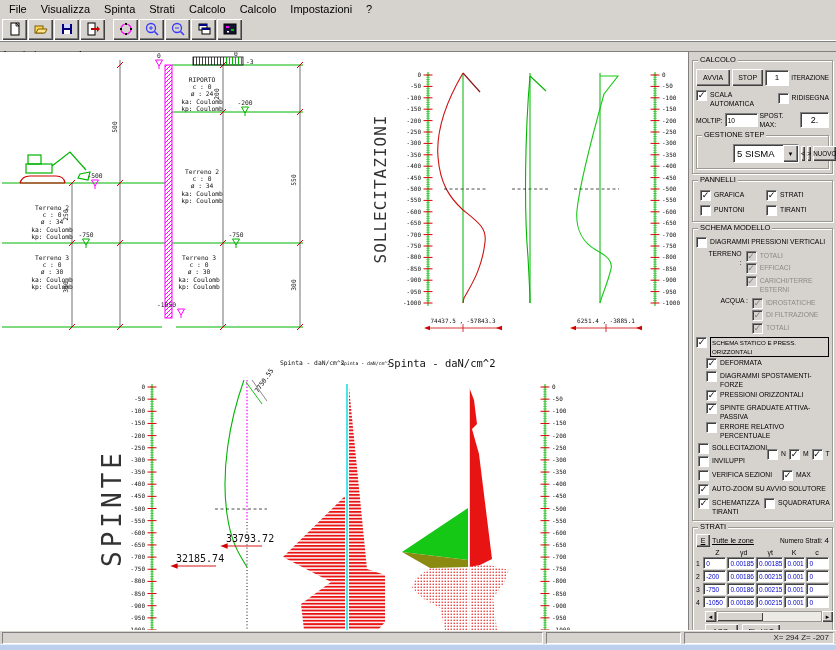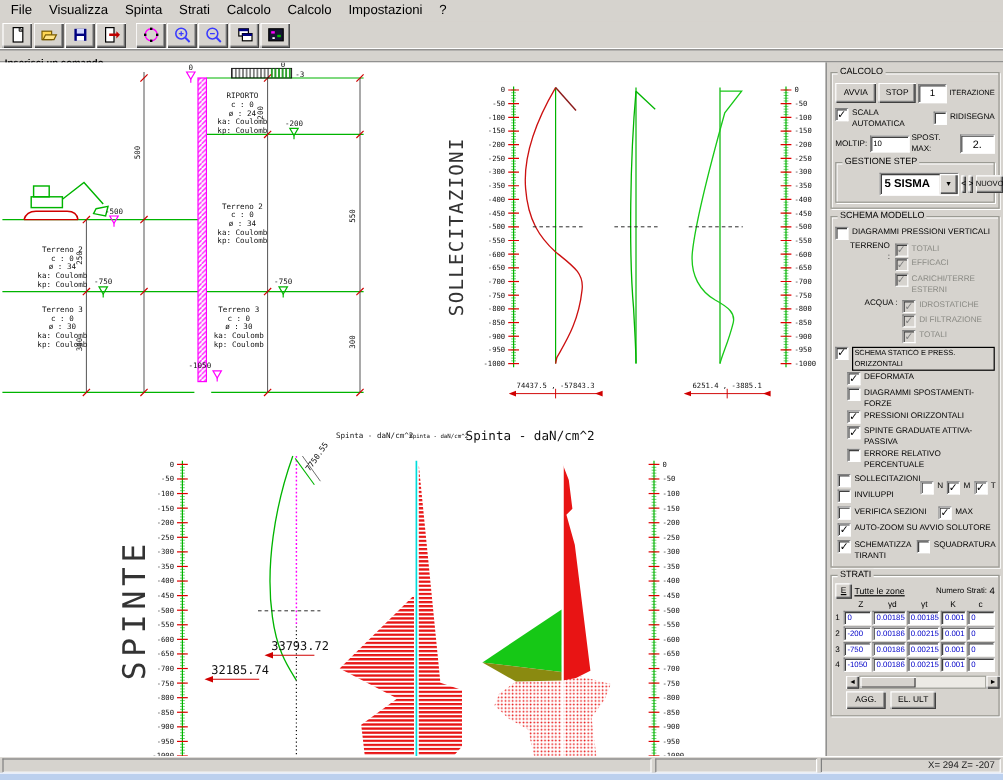--- a/index.html
+++ b/index.html
@@ -32,21 +32,21 @@
   .cl{font-size:6.8px;color:#000;line-height:9px;}
   .cl.dis{color:#8a8a84;}
   .boxedlabel{border:1px solid #000;padding:0 1px;}
   .tblhead{display:flex;font-size:7px;margin-left:9px;color:#000;}
   .cell{border:1px solid;border-color:#808080 #fff #fff #808080;box-shadow:inset 1px 1px 0 #404040;background:#fff;height:10px;font-size:6.5px;color:#0000c8;padding-left:2px;display:flex;align-items:center;}
   .scroll{display:flex;align-items:center;height:11px;margin:3px 0 2px 9px;width:128px;}
   .sarrow{width:11px;height:11px;font-size:6px;}
   .strack{flex:1;height:11px;background:#eceae5;border:1px solid #9a9a93;display:flex;box-sizing:border-box;}
   .sthumb{width:46px;height:9px;background:#d6d3ce;box-shadow:inset 1px 1px 0 #fff,inset -1px -1px 0 #404040;}
   .combo{display:flex;height:17px;}
-  .combo .val{width:46px;font-size:9.5px;padding-left:3px;font-weight:bold;}
+  .combo .val{width:46px;font-size:9.5px;padding-left:3px;}
   .combo .drop{width:15px;height:17px;font-size:6px;}
   svg text{font-family:"DejaVu Sans Mono",monospace;}
   .cadtext{font-size:6.3px;fill:#111;}
   .cadsmall{font-size:6px;fill:#111;}
   .rlabel{font-size:6px;fill:#111;}
   .vtitle{fill:#333;}
 </style>
 </head>
 <body>
 
@@ -978,20 +978,41 @@
             <div class="btn drop">▼</div>
           </div>
           <div class="btn" style="width:12px;height:15px;">&lt;</div>
           <div class="btn" style="width:12px;height:15px;">&gt;</div>
           <div class="btn" style="width:28px;height:15px;font-size:6.3px;">NUOVO</div>
           <div class="btn" style="width:27px;height:15px;font-size:6.3px;">NOME</div>
         </div>
       </div>
     </div>
 
+    <div class="grp">
+      <div class="legend">PANNELLI</div>
+      <div style="display:grid;grid-template-columns:62px 62px;gap:1px 4px;padding:1px 4px;">
+        <div class="cb">
+            <span class="box checked"></span>
+            <span class="cl">GRAFICA</span>
+          </div>
+        <div class="cb">
+            <span class="box checked"></span>
+            <span class="cl">STRATI</span>
+          </div>
+        <div class="cb">
+            <span class="box"></span>
+            <span class="cl">PUNTONI</span>
+          </div>
+        <div class="cb">
+            <span class="box"></span>
+            <span class="cl">TIRANTI</span>
+          </div>
+      </div>
+    </div>
 
     <div class="grp">
       <div class="legend">SCHEMA MODELLO</div>
       <div class="cb">
           <span class="box"></span>
           <span class="cl">DIAGRAMMI PRESSIONI VERTICALI</span>
         </div>
       <div style="display:flex;gap:4px;margin:1px 0 1px 10px;">
         <span class="cl" style="width:42px;text-align:right;">TERRENO :</span>
         <div>

